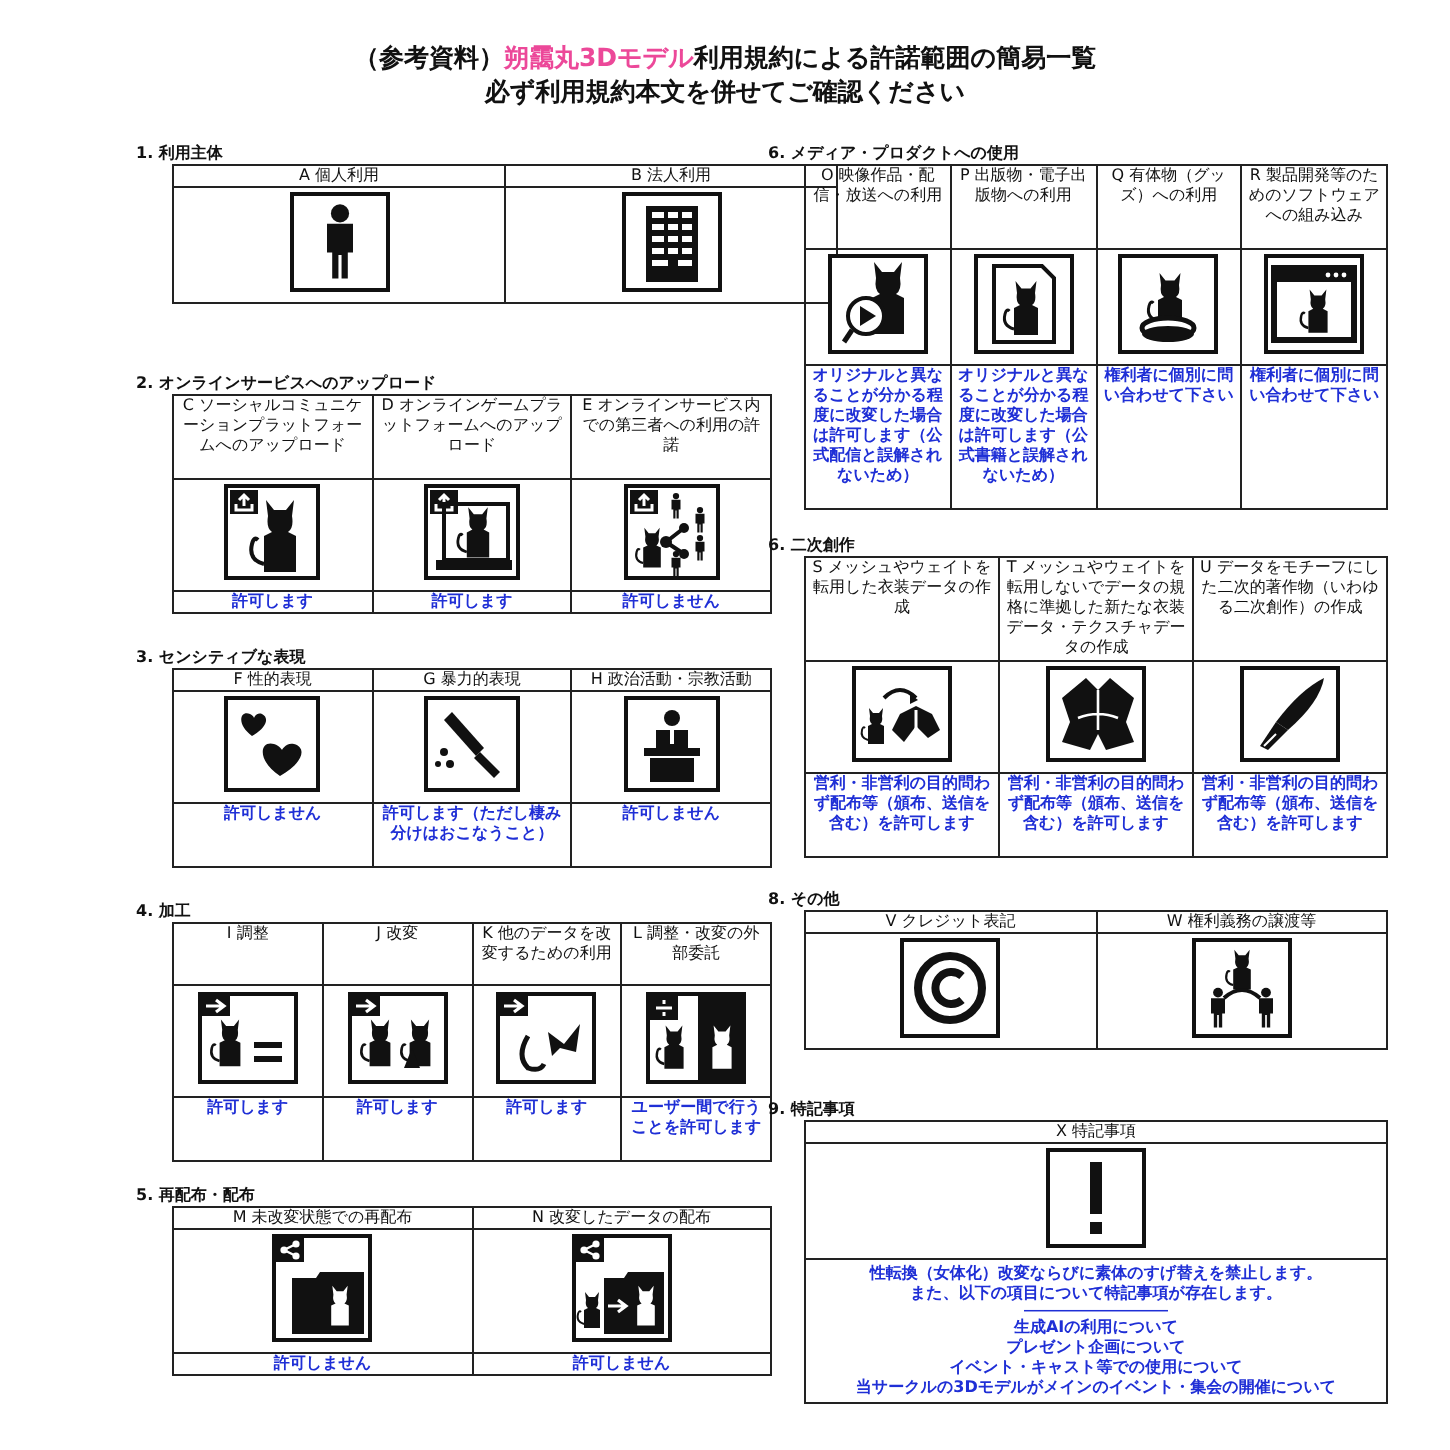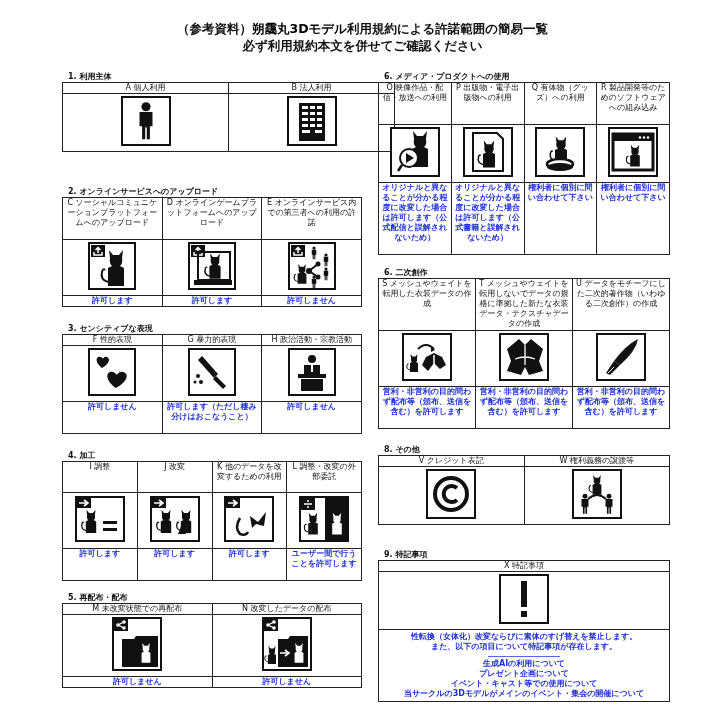--- a/index.html
+++ b/index.html
@@ -1,21 +1,21 @@
 <!DOCTYPE html>
 <html><head>
 <meta charset="utf-8">
 <style>
   html,body{margin:0;padding:0;background:#fff;}
   body{width:725px;height:725px;position:relative;overflow:hidden;font-family:"DejaVu Sans",sans-serif;color:#111;}
   .title{position:absolute;left:0;width:725px;text-align:center;font-weight:bold;font-size:12.5px;line-height:17px;}
-  .title .hl{color:#000000;}
+  .title .hl{color:#ec4899;}
   .sec{position:absolute;}
   .sec-h{font-size:8px;font-weight:bold;height:11px;line-height:11px;padding-left:6px;white-space:nowrap;}
-  table{border-collapse:collapse;width:100%;table-layout:fixed;}
+  table{border-collapse:collapse;width:100%;table-layout:fixed;margin-left:24px;}
   td{border:1.5px solid #222;text-align:center;vertical-align:top;padding:0 2px;font-size:8px;line-height:10px;}
   td.hd{font-size:8px;line-height:10px;}
   td.ic{padding:2px 0;vertical-align:middle;}
   td.res{color:#1f2fd6;font-weight:bold;line-height:10px;}
   .iconbox{display:inline-block;border:2px solid #111;background:#fff;position:relative;}
   .iconbox svg{display:block;}
 </style>
 </head>
 <body>
 

